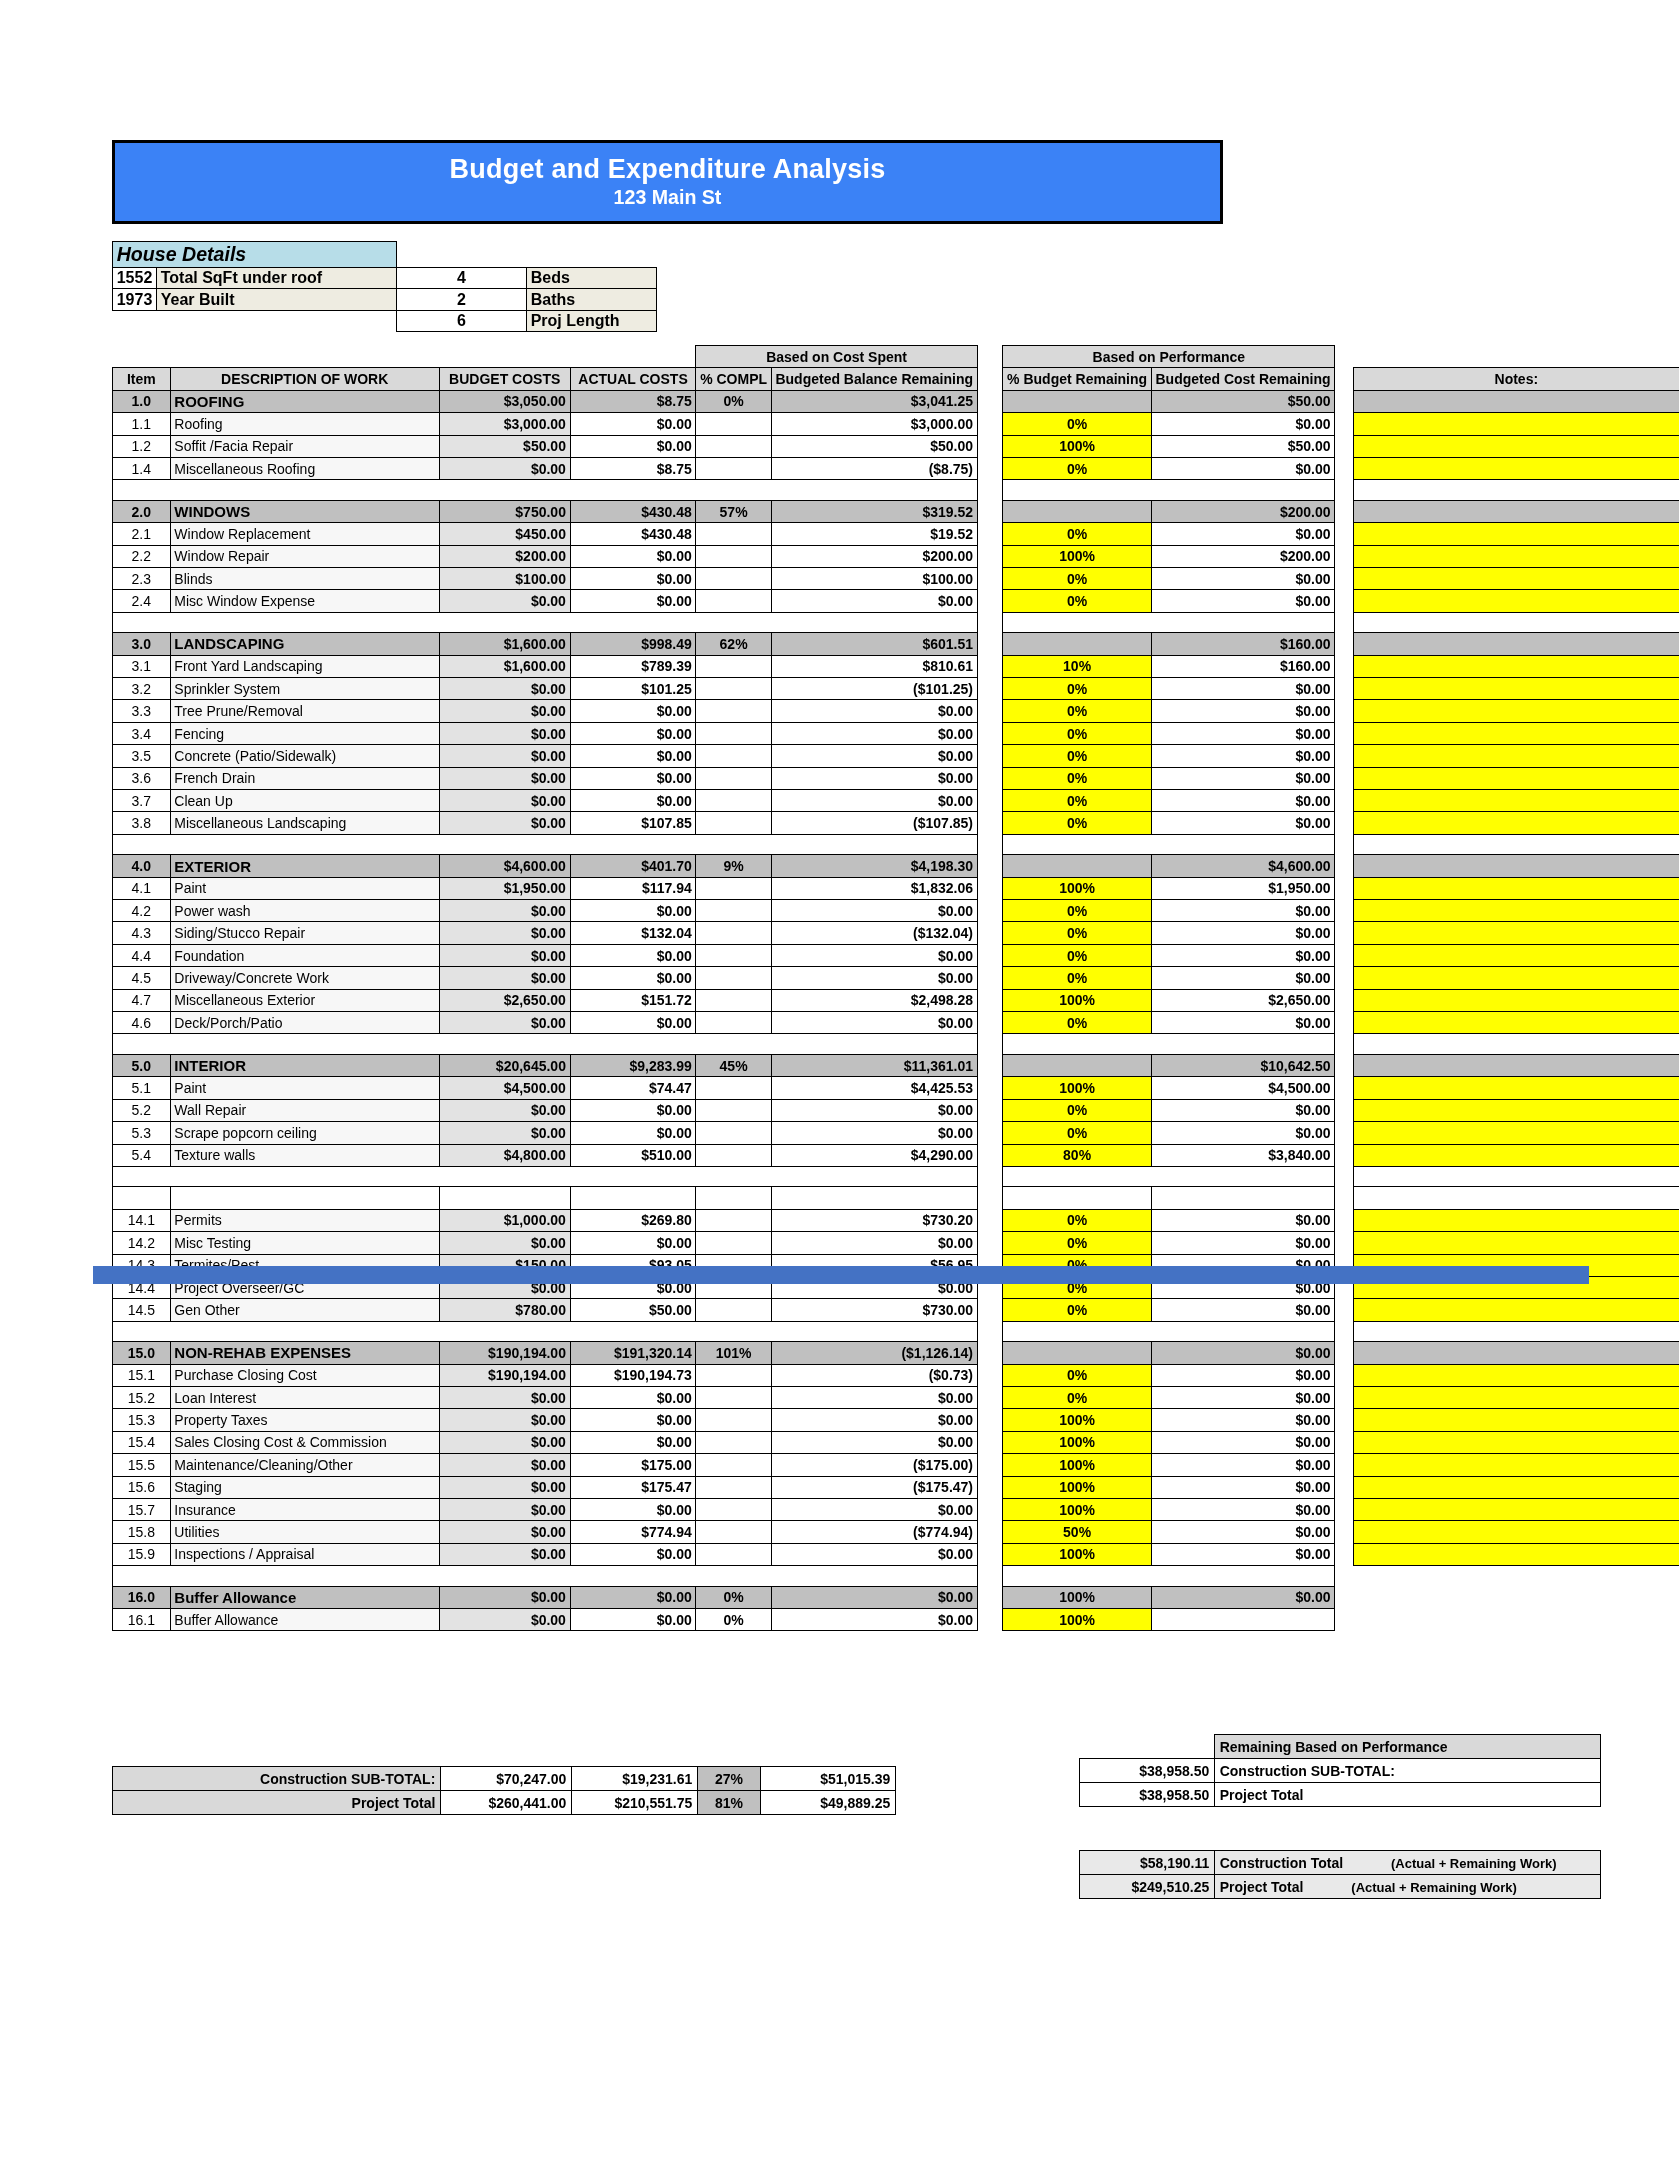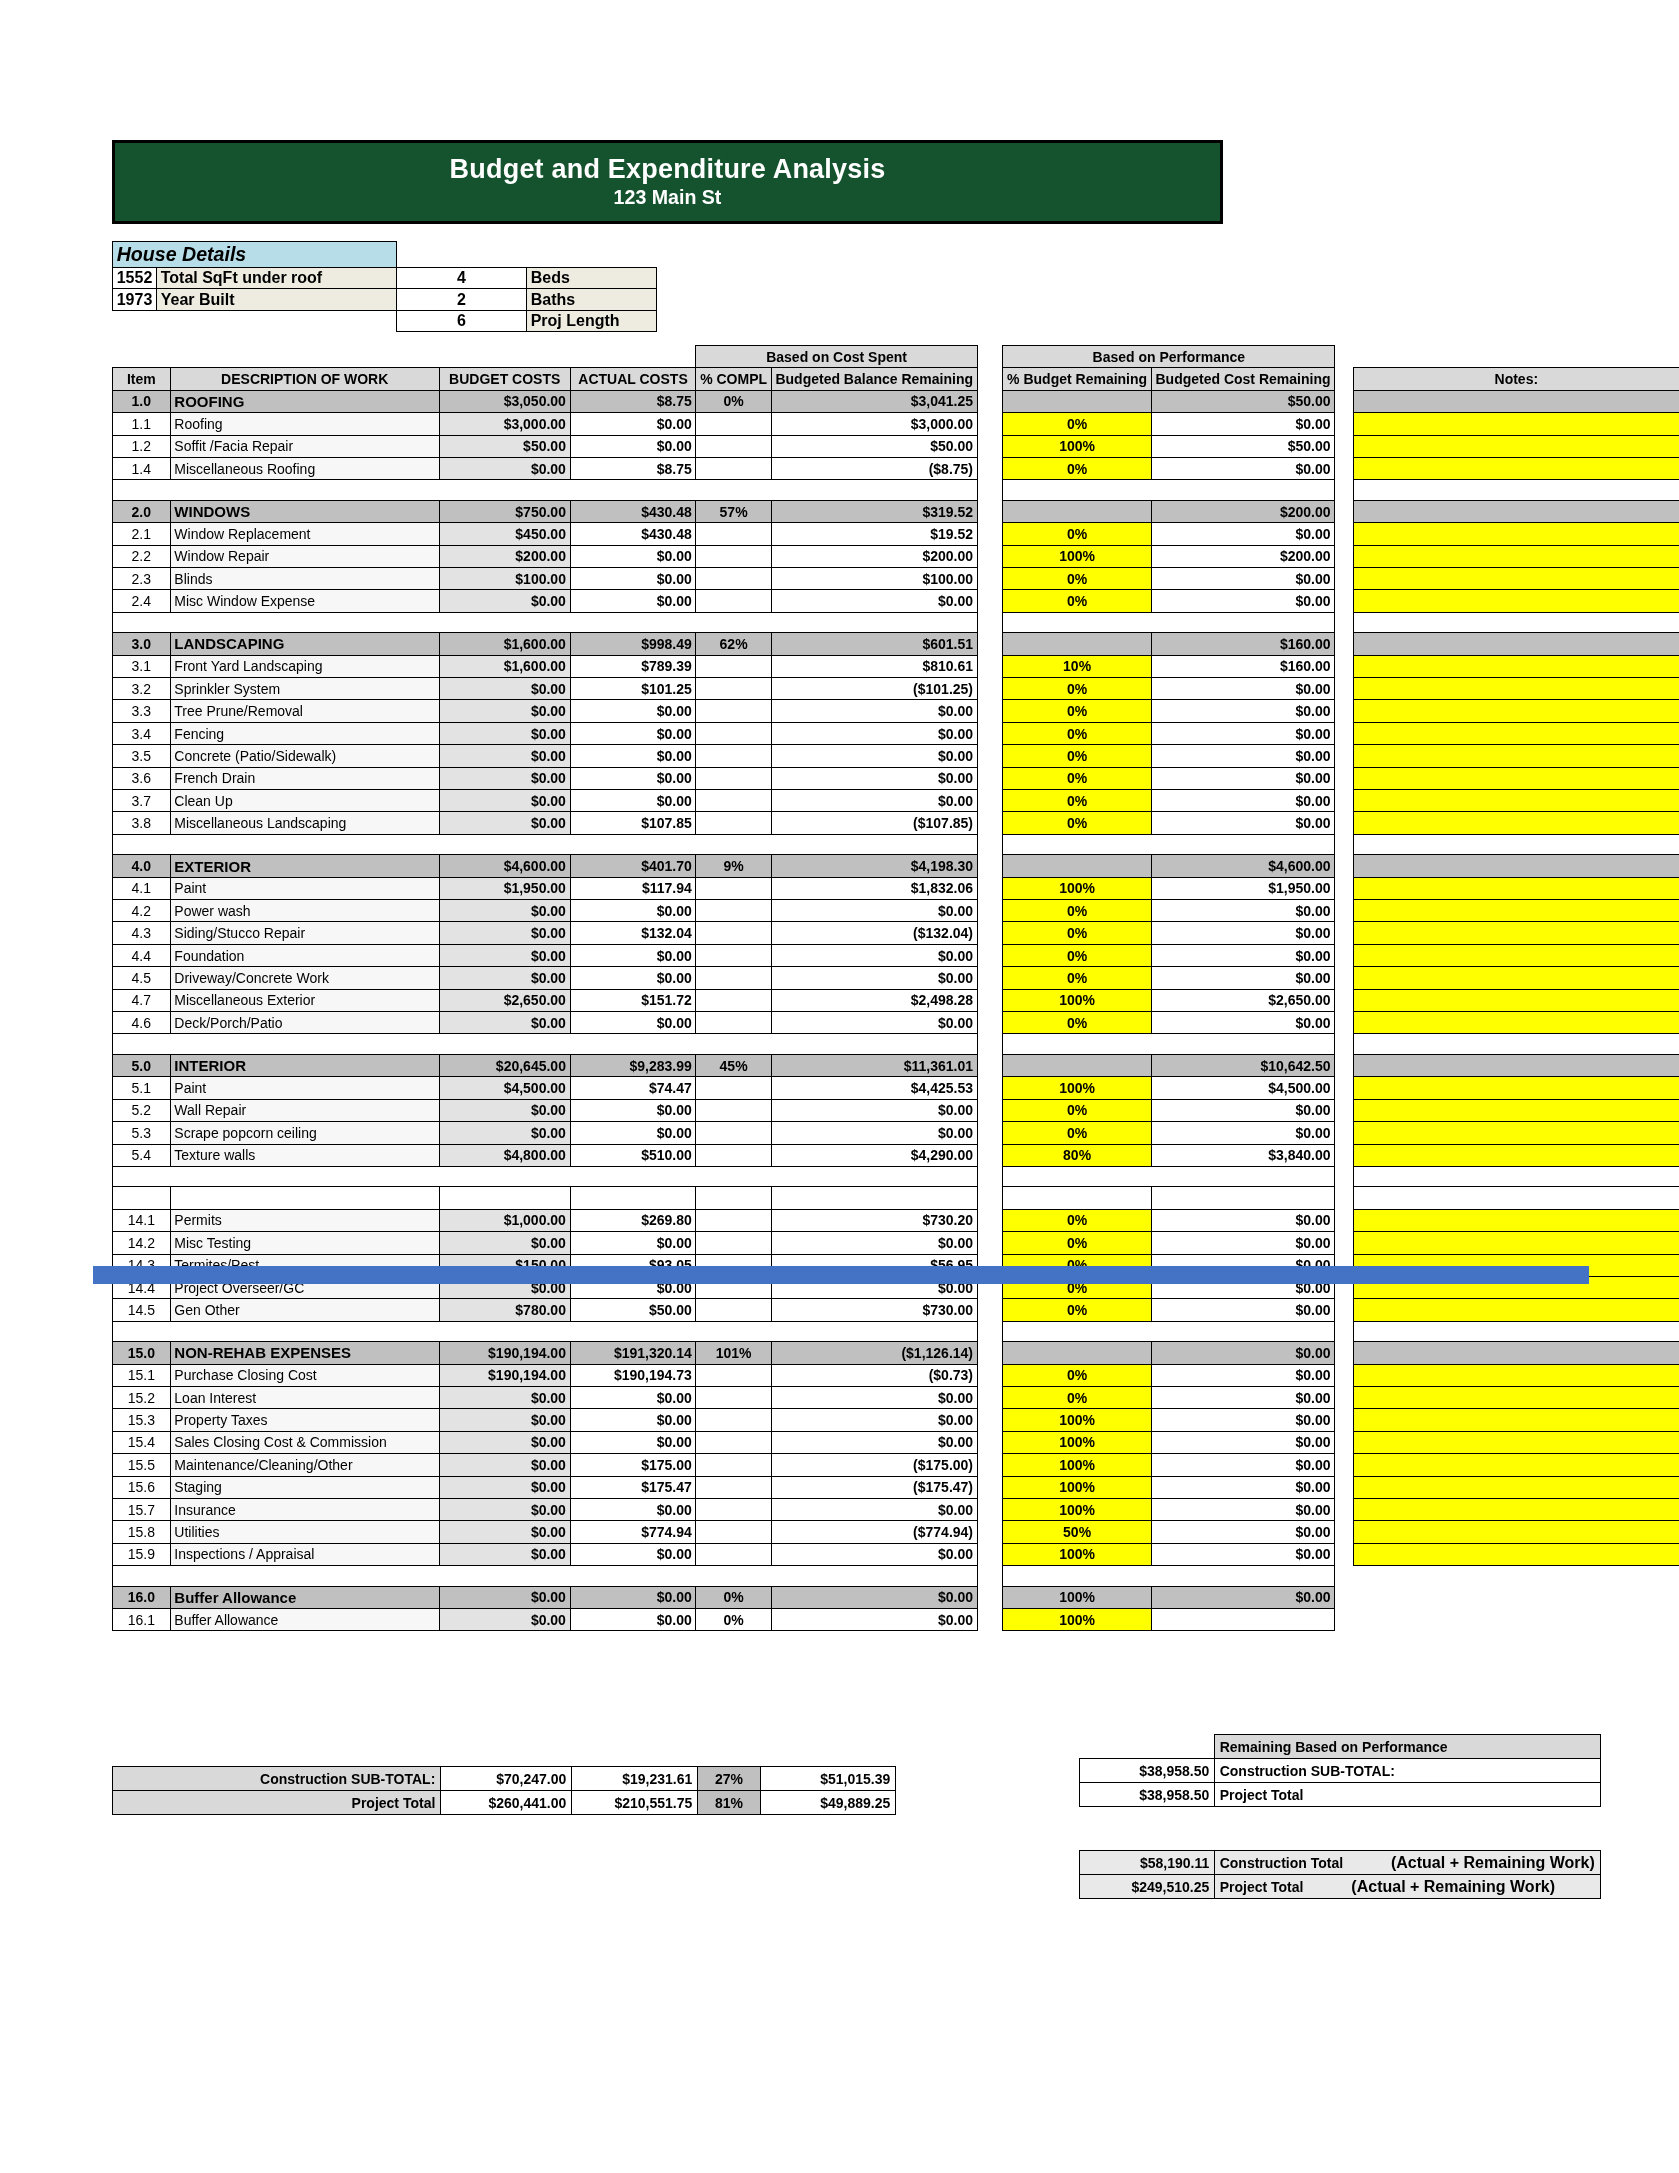--- a/index.html
+++ b/index.html
@@ -6,21 +6,21 @@
   body{
     font-family:"Liberation Sans", sans-serif;
     width:1680px;height:2174px;position:relative;
     -webkit-font-smoothing:none;
   }
   .page{position:relative;width:1680px;height:2174px;overflow:hidden;}
 
   
   .title-banner{
     position:absolute;left:112px;top:140px;width:1111px;height:84px;
-    background:#14532d;border:3.7px solid #000;
+    background:#3b82f6;border:3.7px solid #000;
     display:flex;flex-direction:column;align-items:center;justify-content:center;
     box-sizing:border-box;
   }
   .title-main{color:#fff;font-weight:bold;font-size:27px;letter-spacing:0.2px;line-height:1.05;}
   .title-sub{color:#fff;font-weight:bold;font-size:19.6px;line-height:1.2;margin-top:2.8px;}
 
   
   .house{position:absolute;left:112px;top:241px;border-collapse:collapse;}
   .house td{
     border:1.9px solid #000;font-size:16px;font-weight:bold;height:21.4px;
@@ -103,21 +103,21 @@
 
   
   .rsum{position:absolute;left:1079px;top:1734px;border-collapse:collapse;table-layout:fixed;}
   .rsum td{
     border:1.9px solid #000;font-size:14px;font-weight:bold;height:24px;
     padding:0 4.7px;box-sizing:border-box;color:#000;
   }
   .r-val{width:135px;text-align:right;background:#ffffff;margin-top:16px;}
   .r-lbl{width:386px;text-align:left;background:#ffffff;}
   .r-head{background:#d9d9d9;text-align:left;font-size:14px;}
-  .r-sub{font-size:16px;font-weight:bold;padding-left:44px;}
+  .r-sub{font-size:13px;font-weight:bold;padding-left:44px;}
   .rsum td.empty{border:none;background:transparent;}
 
   .rsum2{position:absolute;left:1079px;top:1850px;border-collapse:collapse;table-layout:fixed;}
   .rsum2 td{
     border:1.9px solid #000;font-size:14px;font-weight:bold;height:24px;
     padding:0 4.7px;box-sizing:border-box;color:#000;background:#e9e9e9;
   }
 
   
   .blue-bar{

